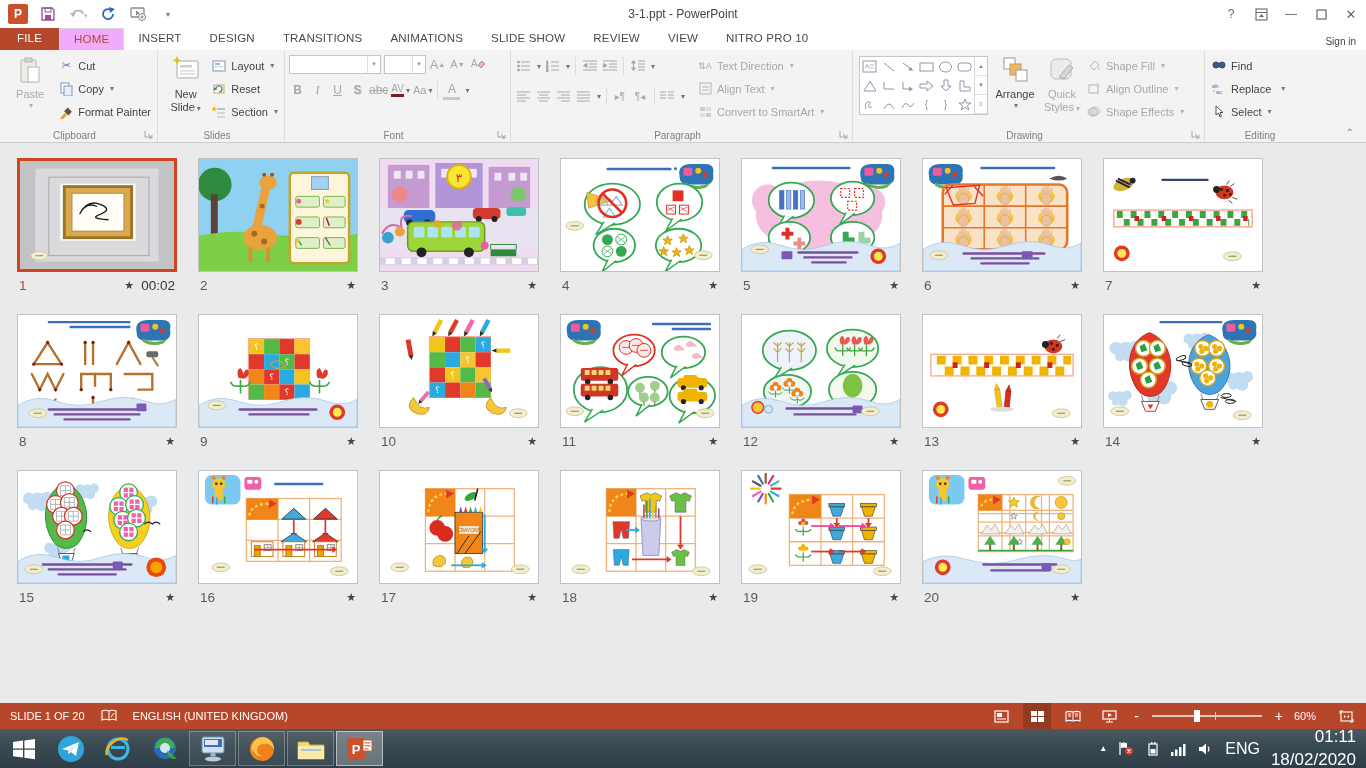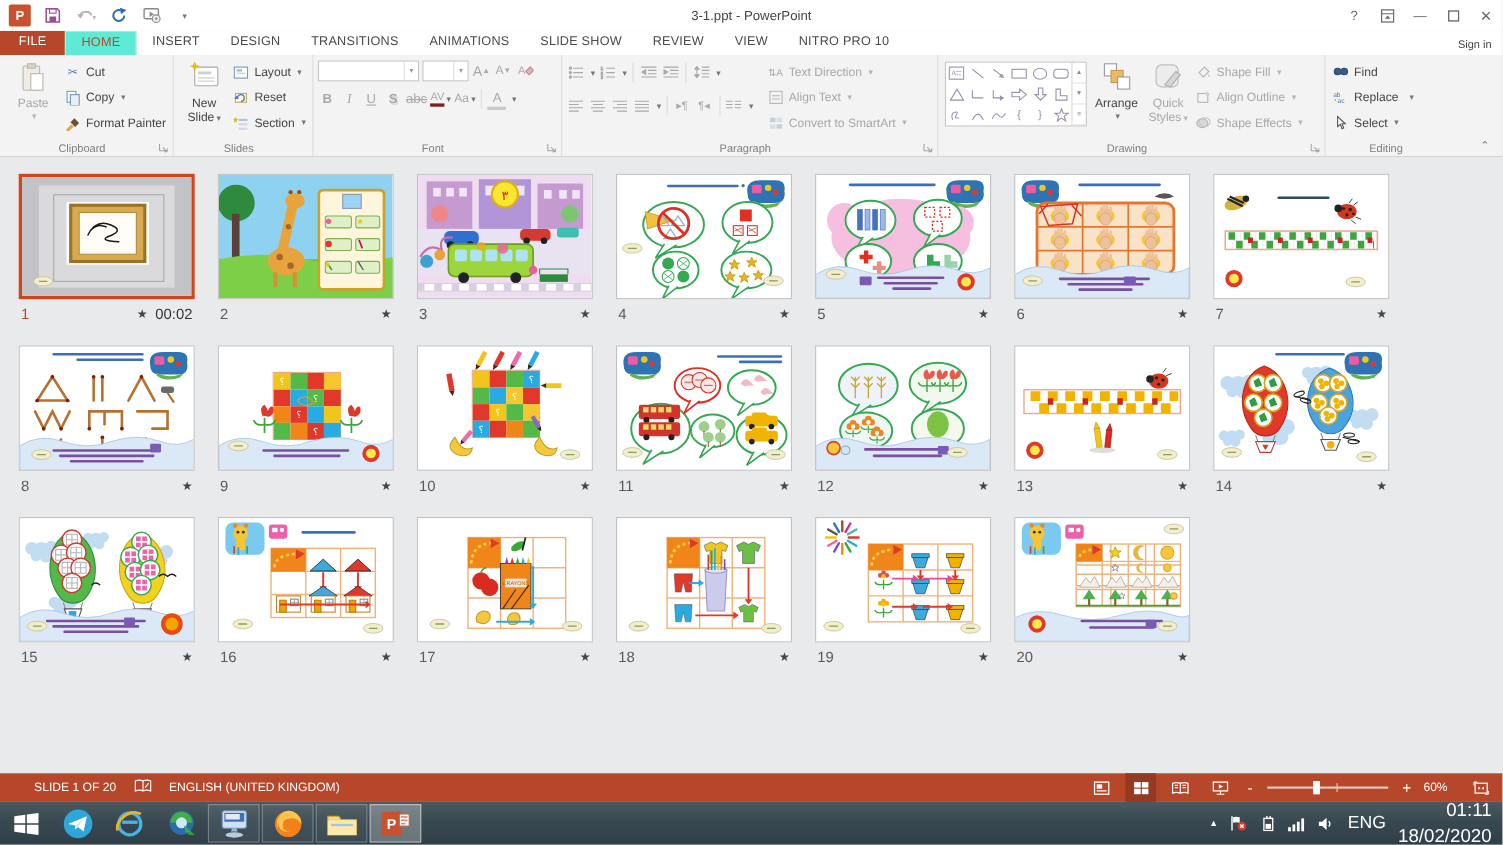--- a/index.html
+++ b/index.html
@@ -20,21 +20,21 @@
   .win-title { position:absolute; left:0; right:0; text-align:center; font-size:12px; color:#444; pointer-events:none; }
   .win-controls { margin-left:auto; display:flex; align-items:center; height:100%; }
   .win-controls .wbtn { width:30px; height:100%; display:flex; align-items:center; justify-content:center; font-size:12px; color:#666; }
   .win-controls .wbtn.close { font-size:13px; }
 
   
   .tabrow { height:22px; background:#fff; display:flex; align-items:flex-end; flex:0 0 22px; }
   .tabs { display:flex; height:100%; }
   .tab { padding:4px 14px 3px; font-size:11.5px; color:#4a4a4a; letter-spacing:.2px; white-space:nowrap; }
   .tab.file { background:#b7472a; color:#fff; padding:4px 17px 3px; }
-  .tab.active { color:#b7472a; background:#5eead4; border:1px solid #d8d8d8; border-bottom:none;text-align:right; }
+  .tab.active { color:#b7472a; background:#f0abfc; border:1px solid #d8d8d8; border-bottom:none;text-align:right; }
   .signin { margin-left:auto; padding:4px 10px 3px; font-size:10px; color:#444; }
 
   
   .ribbon { height:93px; flex:0 0 93px; background:#f3f3f3; border-bottom:1px solid #cccdce; display:flex; font-size:11px; }
   .rgroup { position:relative; border-right:1px solid #dddddd; padding:3px 4px 15px; display:flex; align-items:flex-start; }
   .glabel { position:absolute; bottom:1px; left:0; right:8px; text-align:center; font-size:10px; color:#7e7e7e; }
   .launcher { position:absolute; bottom:2px; right:3px; width:10px; height:10px; opacity:.75; }
   .bigbtn { display:flex; flex-direction:column; align-items:center; justify-content:flex-start; width:54px; padding-top:2px; text-align:center; line-height:1.15; color:#444; }
   .bigbtn .bicon { width:30px; height:30px; margin-bottom:3px; }
   .smallcol { display:flex; flex-direction:column; justify-content:flex-start; gap:2px; padding-top:2px; }
@@ -61,21 +61,21 @@
   .cell { width:160px; }
   .thumb { width:160px; height:114px; background:#fff; border:1px solid #c2c2c4; overflow:hidden; }
   .cell.selected .thumb { border:3px solid #d0451b; }
   .thumb svg { display:block; }
   .meta { display:flex; align-items:center; margin-top:4px; height:18px; font-size:13.5px; color:#5a5a5a; padding:0 2px; }
   .cell.selected .meta .num { color:#b7472a; }
   .meta .star { margin-left:auto; font-size:11px; color:#454545; }
   .meta .time { font-size:13.5px; color:#333; margin-left:7px; }
 
   
-  .statusbar { height:26px; flex:0 0 26px; background:#b7472a; color:#fff; display:flex; align-items:center; font-size:11px;padding-left:21px; }
+  .statusbar { height:26px; flex:0 0 26px; background:#b7472a; color:#fff; display:flex; align-items:center; font-size:11px; }
   .statusbar .sleft { display:flex; align-items:center; gap:16px; padding-left:10px; }
   .statusbar .sright { margin-left:auto; display:flex; align-items:center; gap:8px; padding-right:6px; }
   .viewbtn { width:28px; height:26px; display:flex; align-items:center; justify-content:center; }
   .viewbtn.active { background:#953a22; }
   .zoomtrack { width:110px; height:2px; background:#e8c9bf; position:relative; margin:0 2px; }
   .zoomtrack .tick { position:absolute; left:63px; top:-3px; width:1px; height:8px; background:#e8c9bf; }
   .zoomtrack .handle { position:absolute; left:42px; top:-5px; width:6px; height:12px; background:#fff; border:1px solid #fff; }
   .zpct { min-width:30px; text-align:left; }
   .zbtn { font-size:14px; padding:0 3px; }
 

